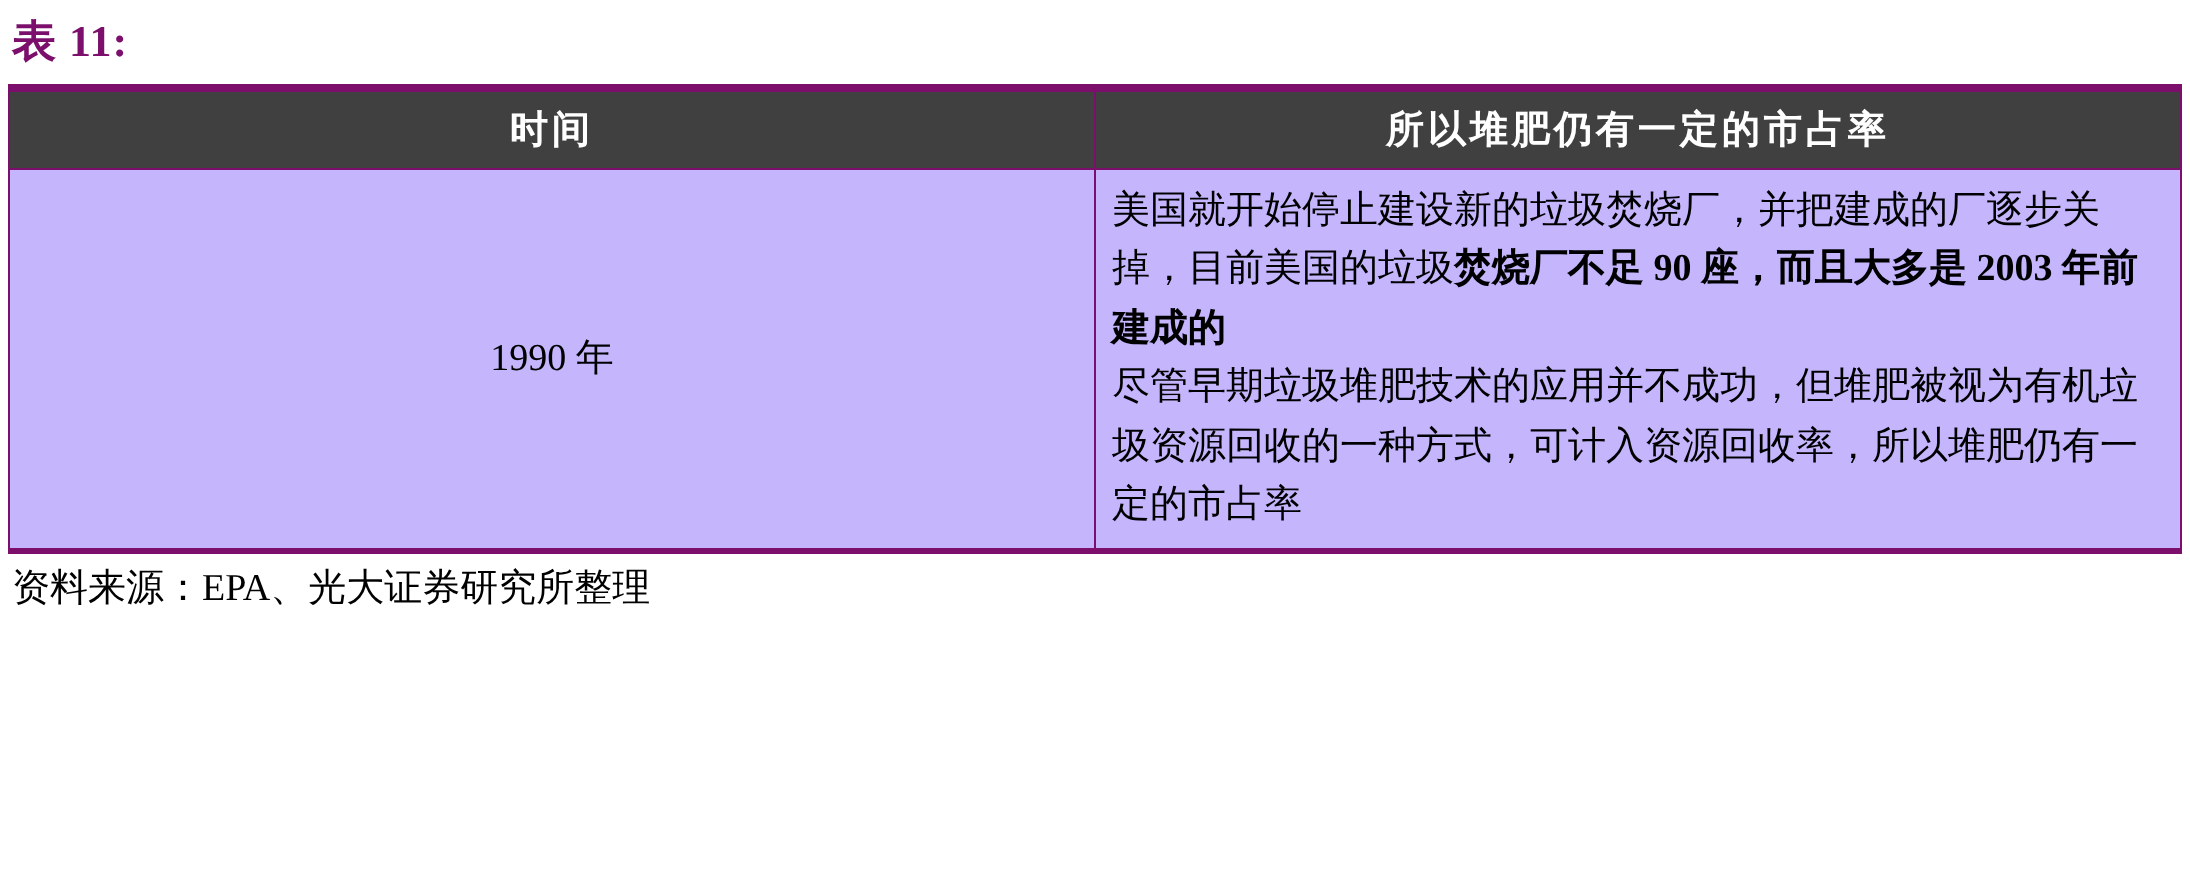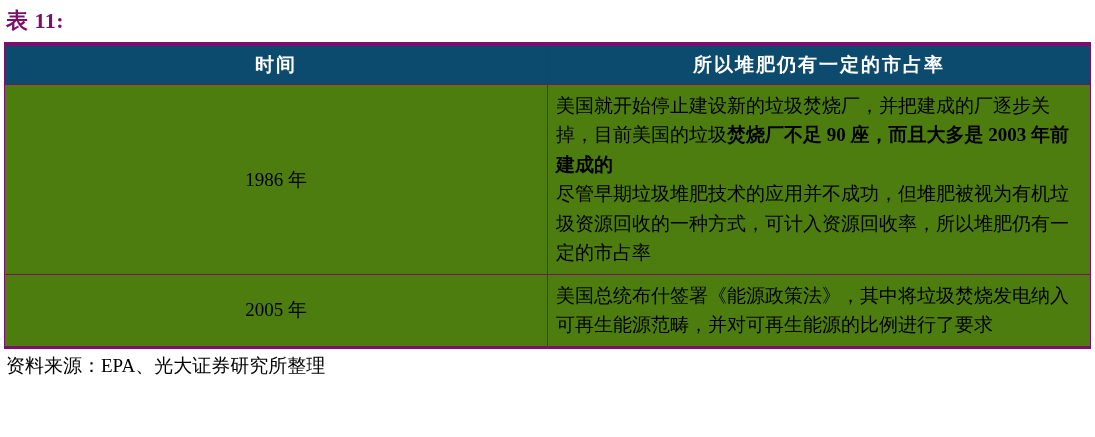--- a/index.html
+++ b/index.html
@@ -47,21 +47,21 @@
     background: #7B0F6B;
     margin: 0 4px 0 4px;
   }
   table.doc-table {
     border-collapse: collapse;
     width: 1087px;
     margin: 0 4px;
     table-layout: fixed;
   }
   table.doc-table th {
-    background: #0c4a6e;
+    background: #404040;
     color: #ffffff;
     font-family: "Liberation Serif", serif;
     font-weight: bold;
     font-size: 19px;
     letter-spacing: 2px;
     padding: 6px 4px;
     border: 1px solid #7B0F6B;
     text-align: center;
     vertical-align: middle;
   }
@@ -79,21 +79,21 @@
     font-size: 19px;
     white-space: pre-line;
   }
   td.desc-cell {
     text-align: left;
   }
   tr.shaded td {
     background: #E6E0E9;
   }
   tr.plain td {
-    background: #4d7c0f;
+    background: #c4b5fd;
   }
   .bold {
     font-weight: bold;
   }
   .rule-bottom {
     height: 2px;
     background: #7B0F6B;
     margin: 0 4px;
   }
   .source-row {
@@ -121,34 +121,28 @@
   <table class="doc-table">
     <thead>
       <tr>
         <th class="time-cell">时间</th>
         <th>所以堆肥仍有一定的市占率</th>
       </tr>
     </thead>
     <tbody>
 
       <tr class="plain">
-        <td class="time-cell">1986 年</td>
+        <td class="time-cell">1990 年</td>
         <td class="desc-cell">
           <p class="p1"><span>美国就开始停止建设新的垃圾焚烧厂，并把建成的厂逐步关掉，目前美国的垃圾</span><span class="bold">焚烧厂不足 90 座，而且大多是 2003 年前建成的</span></p>
           <p class="p1"><span>尽管早期垃圾堆肥技术的应用并不成功，但堆肥被视为有机垃圾资源回收的一种方式，可计入资源回收率，所以堆肥仍有一定的市占率</span></p>
         </td>
       </tr>
 
 
-      <tr class="plain">
-        <td class="time-cell">2005 年</td>
-        <td class="desc-cell">
-          <p class="p1"><span>美国总统布什签署《能源政策法》，其中将垃圾焚烧发电纳入可再生能源范畴，并对可再生能源的比例进行了要求</span></p>
-        </td>
-      </tr>
 
     </tbody>
   </table>
 
   <div class="rule-bottom"></div>
 
   <div class="source-row">
     <span class="source-label">资料来源：</span><span class="source-text">EPA、光大证券研究所整理</span>
   </div>
 

